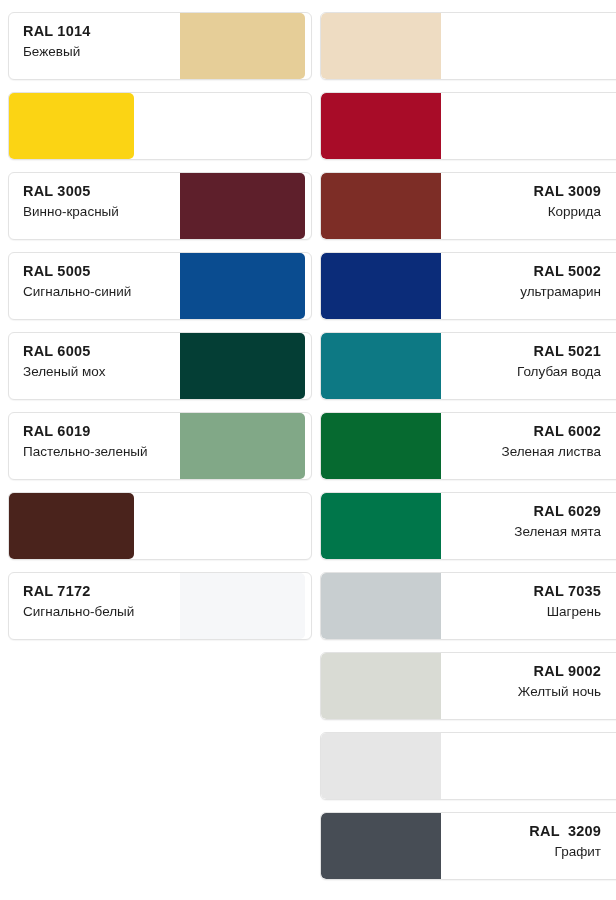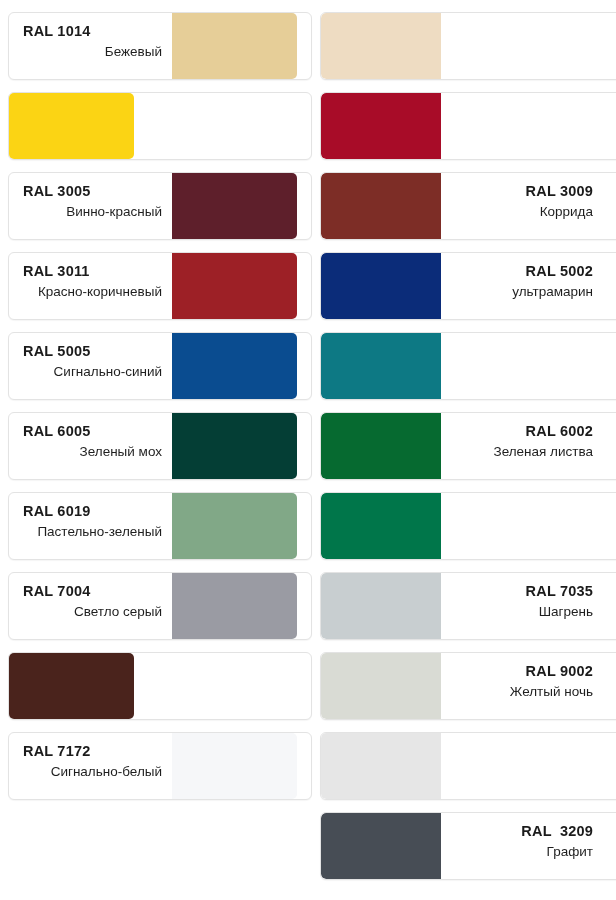--- a/index.html
+++ b/index.html
@@ -34,20 +34,21 @@
   .card {
     position: relative;
     height: 68px;
     margin-bottom: 12px;
     background: #ffffff;
     border: 1px solid #e3e3e3;
     border-radius: 6px;
     box-shadow: 0 1px 1px rgba(0,0,0,0.04);
     display: flex;
     overflow: hidden;
+    gap: 8px;
   }
   
   .card.left .label {
     width: 163px;
     padding: 11px 10px 0 14px;
     text-align: left;
   }
   .card.left .swatch {
     width: 125px;
     border-radius: 0 5px 5px 0;
@@ -75,21 +76,20 @@
     white-space: pre;
     margin-bottom: 5px;
   }
   .name {
     display: block;
     font-size: 13.5px;
     font-weight: normal;
     color: #1f1f1f;
     line-height: 1.15;
     white-space: pre-line;
-    text-align: right;
   }
   .swatch {
     flex: 0 0 auto;
     align-self: stretch;
   }
 </style>
 </head>
 <body style="background: rgb(255, 255, 255);">
 
 <div class="palette">
@@ -109,54 +109,40 @@
       </div>
       <div class="card left">
         <span class="label">
           <span class="code">RAL 3005</span>
           <span class="name">Винно-красный</span>
         </span>
         <span class="swatch" style="background: rgb(94, 31, 43);"></span>
       </div>
       <div class="card left">
         <span class="label">
-          <span class="code">RAL 3011</span>
-          <span class="name">Красно-коричневый</span>
-        </span>
-        <span class="swatch" style="background: rgb(157, 32, 38);"></span>
-      </div>
-      <div class="card left">
-        <span class="label">
           <span class="code">RAL 5005</span>
           <span class="name">Сигнально-синий</span>
         </span>
         <span class="swatch" style="background: rgb(10, 76, 144);"></span>
       </div>
       <div class="card left">
         <span class="label">
           <span class="code">RAL 6005</span>
           <span class="name">Зеленый мох</span>
         </span>
         <span class="swatch" style="background: rgb(4, 62, 53);"></span>
       </div>
       <div class="card left">
         <span class="label">
           <span class="code">RAL 6019</span>
           <span class="name">Пастельно-зеленый</span>
         </span>
         <span class="swatch" style="background: rgb(129, 168, 135);"></span>
       </div>
       <div class="card left">
-        <span class="label">
-          <span class="code">RAL 7004</span>
-          <span class="name">Светло серый</span>
-        </span>
-        <span class="swatch" style="background: rgb(154, 155, 163);"></span>
-      </div>
-      <div class="card left">
         <span class="swatch" style="background: rgb(74, 35, 28);"></span>
       </div>
       <div class="card left">
         <span class="label">
           <span class="code">RAL 7172</span>
           <span class="name">Сигнально-белый</span>
         </span>
         <span class="swatch" style="background: rgb(246, 247, 249);"></span>
       </div>
     </div>
@@ -177,30 +163,38 @@
       </div>
       <div class="card right">
         <span class="swatch" style="background: rgb(11, 44, 121);"></span>
         <span class="label">
           <span class="code">RAL 5002</span>
           <span class="name">ультрамарин</span>
         </span>
       </div>
       <div class="card right">
         <span class="swatch" style="background: rgb(13, 121, 132);"></span>
+        <span class="label">
+          <span class="code">RAL 5021</span>
+          <span class="name">Голубая вода</span>
+        </span>
       </div>
       <div class="card right">
         <span class="swatch" style="background: rgb(6, 106, 48);"></span>
         <span class="label">
           <span class="code">RAL 6002</span>
           <span class="name">Зеленая листва</span>
         </span>
       </div>
       <div class="card right">
         <span class="swatch" style="background: rgb(0, 118, 74);"></span>
+        <span class="label">
+          <span class="code">RAL 6029</span>
+          <span class="name">Зеленая мята</span>
+        </span>
       </div>
       <div class="card right">
         <span class="swatch" style="background: rgb(200, 206, 208);"></span>
         <span class="label">
           <span class="code">RAL 7035</span>
           <span class="name">Шагрень</span>
         </span>
       </div>
       <div class="card right">
         <span class="swatch" style="background: rgb(217, 219, 212);"></span>

